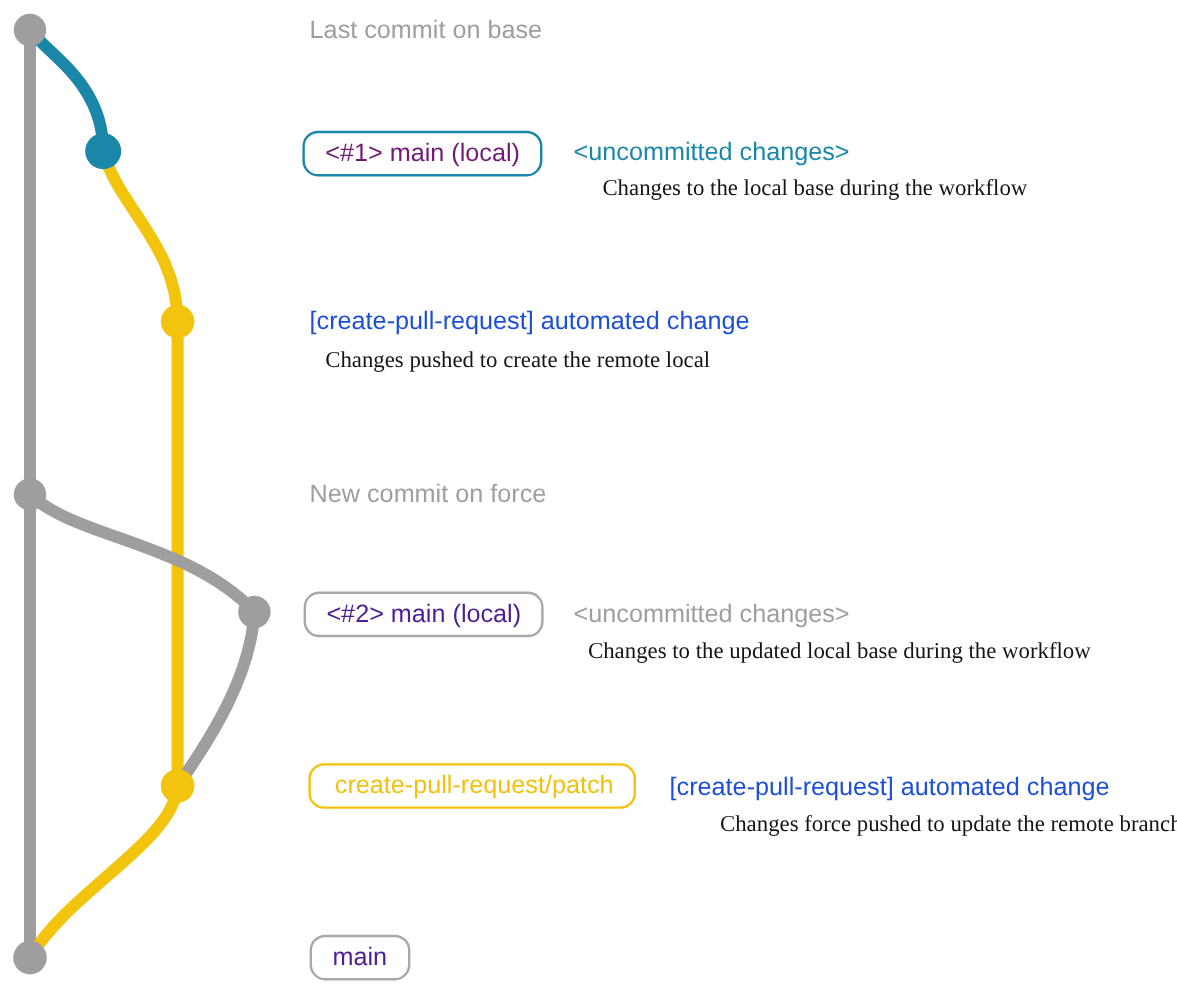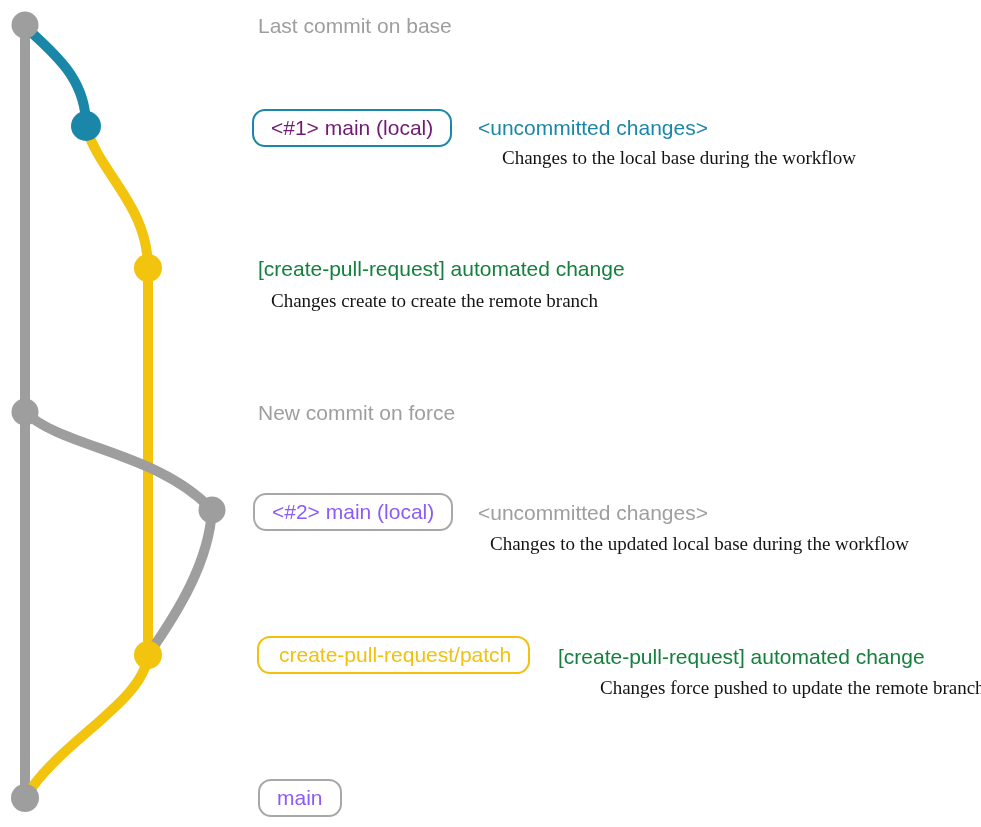--- a/index.html
+++ b/index.html
@@ -15,21 +15,21 @@
 
   .lbl {
     position: absolute;
     transform: translateY(-50%);
     white-space: nowrap;
     font-size: 21px;
     line-height: 1;
   }
   .gray   { color: #9e9e9e; }
   .teal   { color: #1b87a8; }
-  .yellow { color: #15803d; }
+  .yellow { color: #1d4ed8; }
 
   .desc {
     position: absolute;
     transform: translateY(-50%);
     white-space: nowrap;
     font-family: "Liberation Serif", serif;
     font-size: 19px;
     color: #141414;
     line-height: 1;
   }
@@ -41,21 +41,21 @@
     align-items: center;
     border: 2px solid;
     border-radius: 13px;
     padding: 6px 17px 7px 17px;
     font-size: 21px;
     line-height: 1;
     white-space: nowrap;
     background: #ffffff;
   }
   .branch-box.teal   { border-color: #1b87a8; color: #701a75; }
-  .branch-box.gray   { border-color: #a8a8a8; color: #8b5cf6; }
+  .branch-box.gray   { border-color: #a8a8a8; color: #4c1d95; }
   .branch-box.yellow { border-color: #f2c10d; color: #f2c10d; }
 </style>
 </head>
 <body>
 
 <div class="canvas">
 
   <svg class="graph-svg" width="250" height="827" viewBox="0 0 250 827">
 
     <path d="M25 25 V798" stroke="#9e9e9e" stroke-width="10" fill="none"></path>
@@ -81,21 +81,21 @@
     <circle cx="25" cy="798" r="14" fill="#9e9e9e"></circle>
   </svg>
 
   <div class="lbl gray" style="left:258px; top:25px;">Last commit on base</div>
 
   <div class="branch-box teal" style="left:252px; top:128px;">&lt;#1&gt; main (local)</div>
   <div class="lbl teal" style="left:478px; top:127px;">&lt;uncommitted changes&gt;</div>
   <div class="desc" style="left:502px; top:157px;">Changes to the local base during the workflow</div>
 
   <div class="lbl yellow" style="left:258px; top:268px;">[create-pull-request] automated change</div>
-  <div class="desc" style="left:271px; top:300px;">Changes create to create the remote branch</div>
+  <div class="desc" style="left:271px; top:300px;">Changes pushed to create the remote local</div>
 
   <div class="lbl gray" style="left:258px; top:412px;">New commit on force</div>
 
   <div class="branch-box gray" style="left:253px; top:512px;">&lt;#2&gt; main (local)</div>
   <div class="lbl gray" style="left:478px; top:512px;">&lt;uncommitted changes&gt;</div>
   <div class="desc" style="left:490px; top:543px;">Changes to the updated local base during the workflow</div>
 
   <div class="branch-box yellow" style="left:257px; top:655px;padding-left:20px;">create-pull-request/patch</div>
   <div class="lbl yellow" style="left:558px; top:656px;">[create-pull-request] automated change</div>
   <div class="desc" style="left:600px; top:687px;">Changes force pushed to update the remote branch</div>

